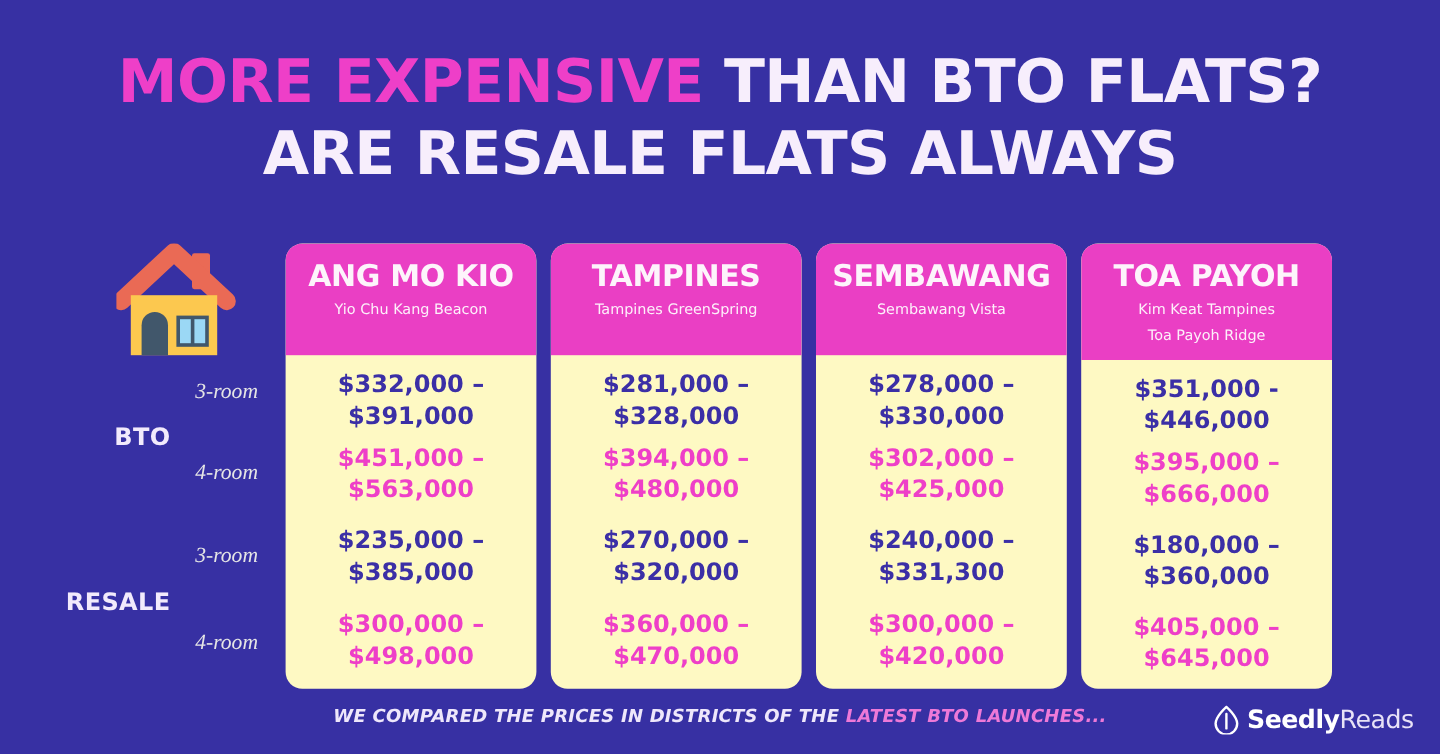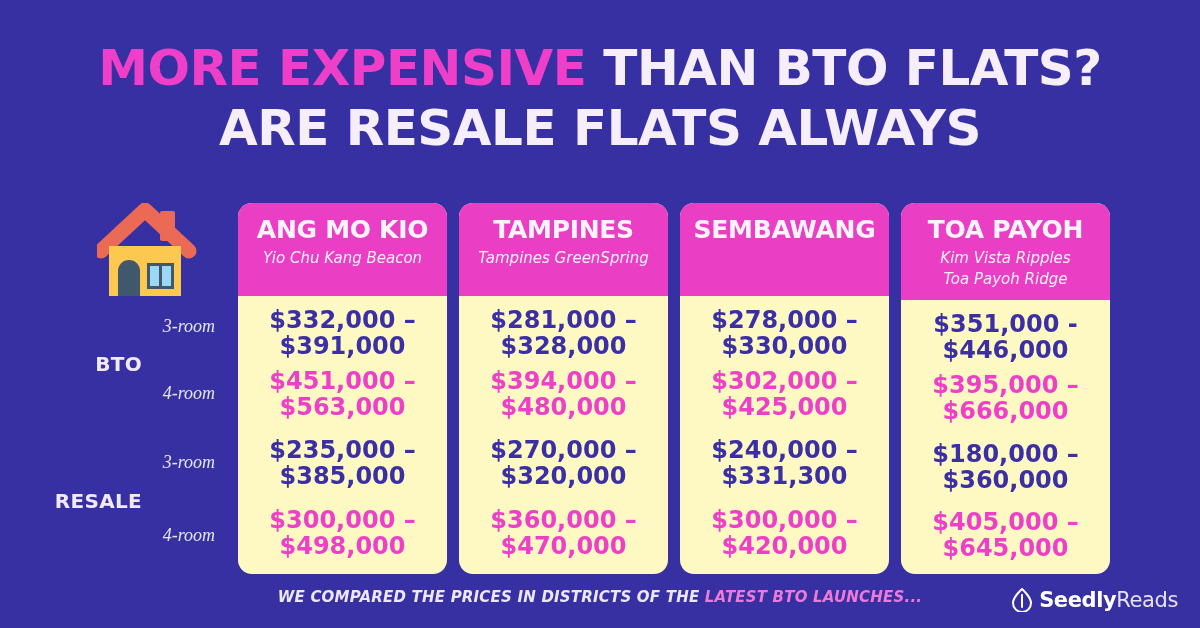--- a/index.html
+++ b/index.html
@@ -118,39 +118,38 @@
     font-family: "DejaVu Sans", sans-serif;
     font-weight: bold;
     font-size: 25px;
     line-height: 30px;
     color: #fdf4fb;
     letter-spacing: -0.3px;
     white-space: nowrap;
   }
   .card-sub {
     font-family: "DejaVu Sans", sans-serif;
-    font-style: italic;
-    font-size: 15px;
+    font-size: 12px;
     line-height: 21px;
     color: #fdf0fa;
     margin-top: 3px;
   }
 
   .card-body {
     flex: 1;
     display: flex;
     flex-direction: column;
     padding: 0;
   }
 
   .cell {
     text-align: center;
     font-family: "DejaVu Sans", sans-serif;
     font-weight: bold;
-    font-size: 24px;
+    font-size: 20px;
     line-height: 26px;
     display: flex;
     flex-direction: column;
     justify-content: center;
     flex: 1 1 0;
     white-space: nowrap;
   }
   .cell.dark { color: #3b2fa6; }
   .cell.pink { color: #ee3fc8; }
 
@@ -285,20 +284,21 @@
         <div class="cell pink b4">
           <span>$360,000 –</span>
           <span>$470,000</span>
         </div>
       </div>
     </div>
 
     <div class="card">
       <div class="card-head">
         <div class="card-title">SEMBAWANG</div>
+        <div class="card-sub">Sembawang Vista</div>
       </div>
       <div class="card-body">
         <div class="cell dark b1">
           <span>$278,000 –</span>
           <span>$330,000</span>
         </div>
         <div class="cell pink b2">
           <span>$302,000 –</span>
           <span>$425,000</span>
         </div>
@@ -309,21 +309,21 @@
         <div class="cell pink b4">
           <span>$300,000 –</span>
           <span>$420,000</span>
         </div>
       </div>
     </div>
 
     <div class="card">
       <div class="card-head">
         <div class="card-title">TOA PAYOH</div>
-        <div class="card-sub">Kim Vista Ripples</div>
+        <div class="card-sub">Kim Keat Tampines</div>
         <div class="card-sub" style="margin-top:0">Toa Payoh Ridge</div>
       </div>
       <div class="card-body">
         <div class="cell dark b1">
           <span>$351,000 -</span>
           <span>$446,000</span>
         </div>
         <div class="cell pink b2">
           <span>$395,000 –</span>
           <span>$666,000</span>

